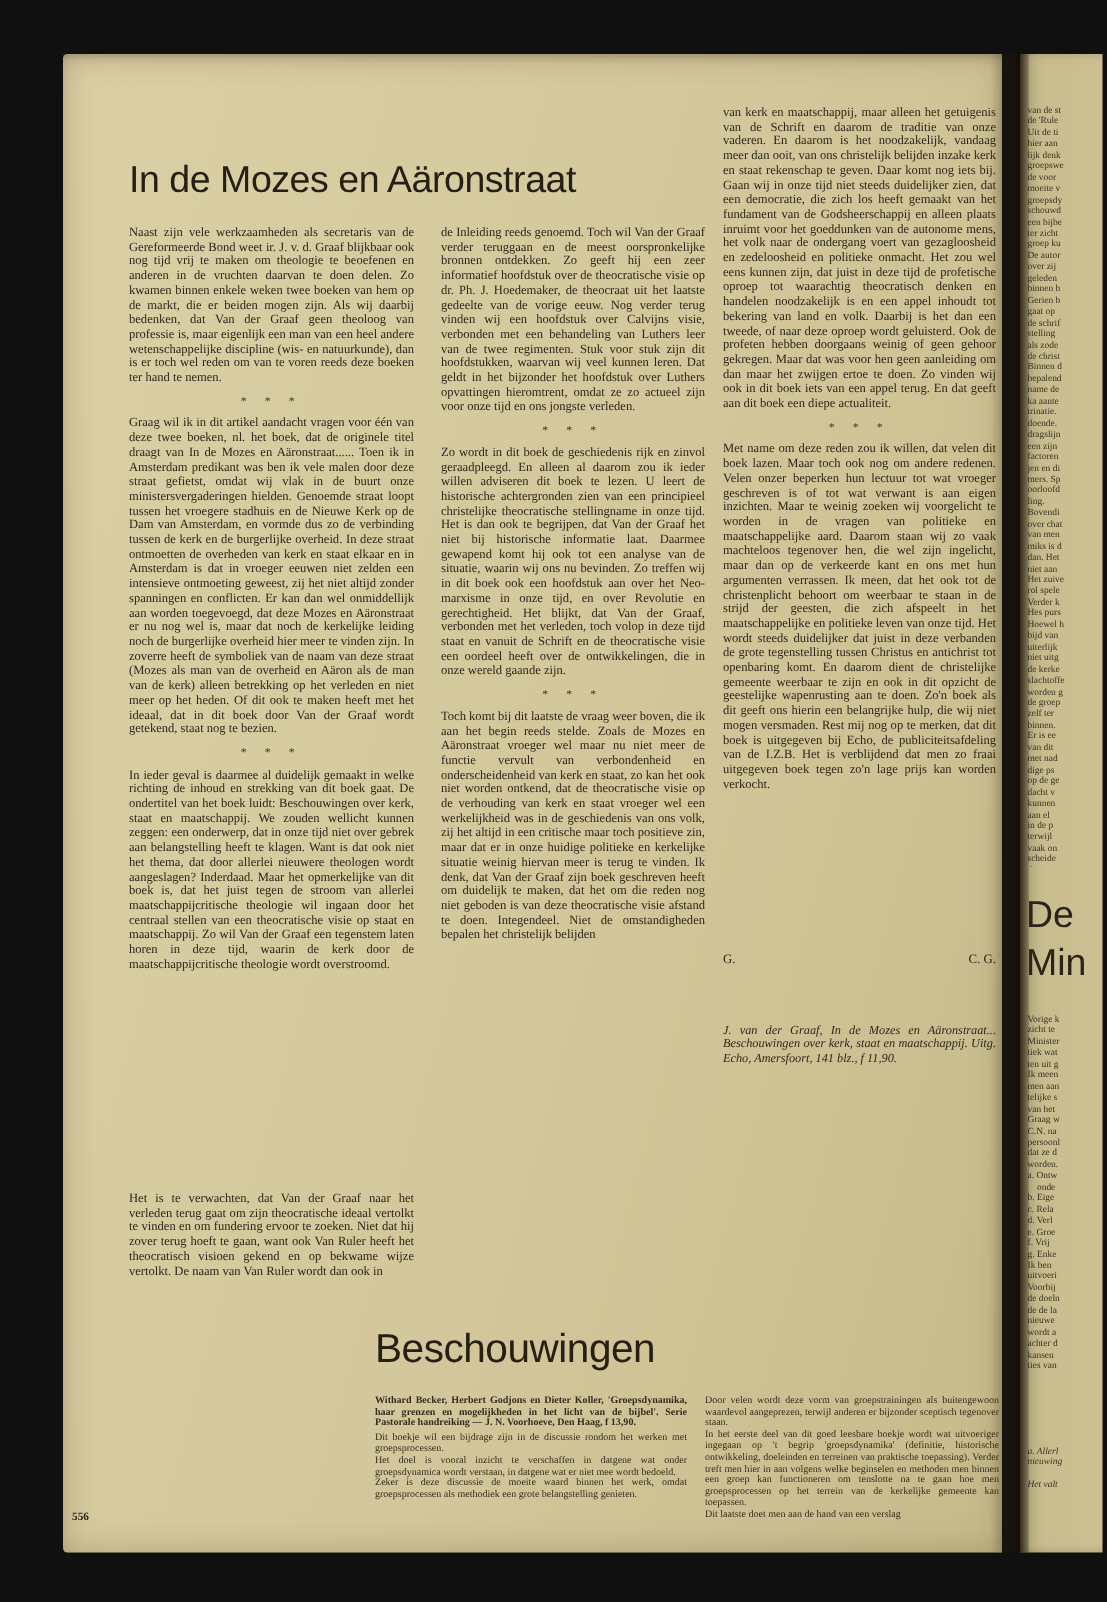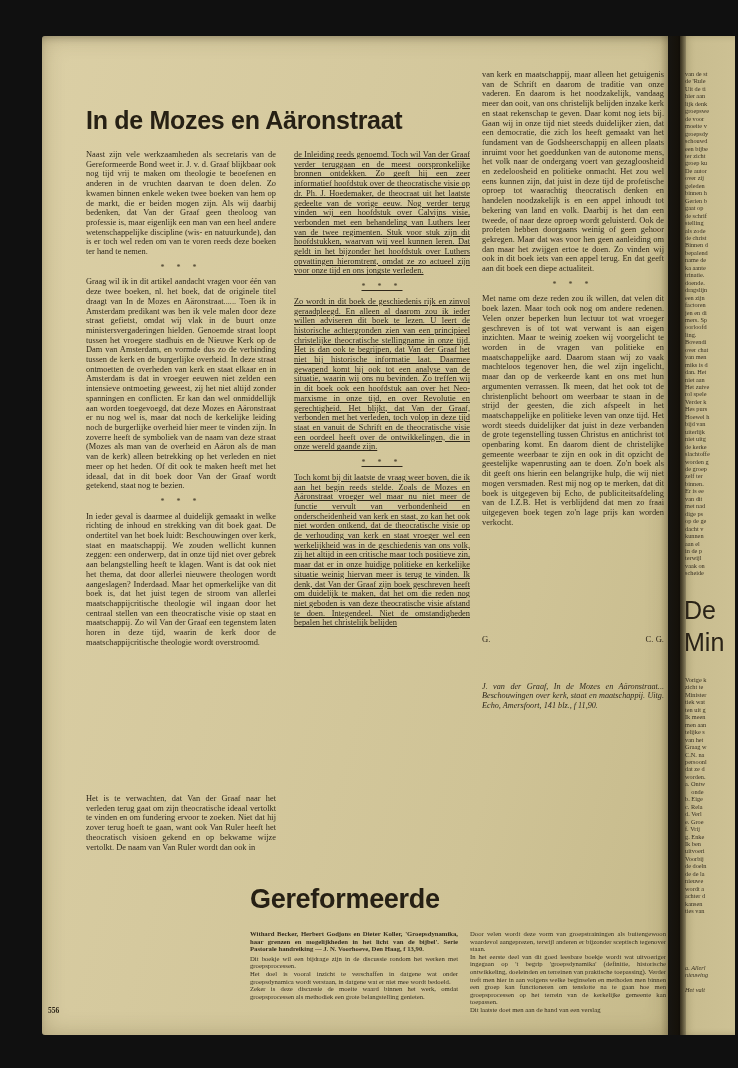--- a/index.html
+++ b/index.html
@@ -16,21 +16,21 @@
     background:linear-gradient(90deg,rgba(0,0,0,0) 0%,rgba(45,35,12,.22) 40%,rgba(25,18,5,.55) 68%,rgba(15,10,2,.65) 78%,rgba(0,0,0,.18) 100%);
   }
   #next-strip{
     position:absolute;left:680px;top:36px;width:55px;height:999px;
     background:linear-gradient(90deg,#bcb083 0%,#c9bd90 30%,#cdc194 100%);
     box-shadow:inset 6px 0 10px -4px rgba(40,30,8,.55);
     overflow:hidden;
   }
   
   .headline{
-    position:absolute;font-family:"Liberation Sans",sans-serif;font-weight:700;
+    position:absolute;font-family:"Liberation Sans",sans-serif;font-weight:400;
     color:#262014;letter-spacing:-.3px;white-space:nowrap;
   }
   .col{position:absolute;overflow:hidden;color:#2d261a;font-size:8.4px;line-height:9.7px;}
   .para{text-align:justify;margin:0 0 2px 0;}
   .sep{text-align:center;letter-spacing:5px;margin:6px 0 5px 0;font-size:8px;color:#3a3222;}
   .sign-row{position:absolute;display:flex;justify-content:space-between;color:#2d261a;font-size:8.6px;}
   .citation{position:absolute;overflow:hidden;font-style:italic;font-size:8.2px;line-height:9.4px;color:#2e271b;text-align:justify;}
   .smallcol{position:absolute;overflow:hidden;color:#342c1d;font-size:6.7px;line-height:7.6px;text-align:justify;}
   .bold-intro{font-weight:bold;margin:0 0 2px 0;}
   .preblock{white-space:pre-line;}
@@ -51,42 +51,42 @@
     <div class="sep">* * *</div>
     <div class="para">Graag wil ik in dit artikel aandacht vragen voor één van deze twee boeken, nl. het boek, dat de originele titel draagt van In de Mozes en Aäronstraat...... Toen ik in Amsterdam predikant was ben ik vele malen door deze straat gefietst, omdat wij vlak in de buurt onze ministersvergaderingen hielden. Genoemde straat loopt tussen het vroegere stadhuis en de Nieuwe Kerk op de Dam van Amsterdam, en vormde dus zo de verbinding tussen de kerk en de burgerlijke overheid. In deze straat ontmoetten de overheden van kerk en staat elkaar en in Amsterdam is dat in vroeger eeuwen niet zelden een intensieve ontmoeting geweest, zij het niet altijd zonder spanningen en conflicten. Er kan dan wel onmiddellijk aan worden toegevoegd, dat deze Mozes en Aäronstraat er nu nog wel is, maar dat noch de kerkelijke leiding noch de burgerlijke overheid hier meer te vinden zijn. In zoverre heeft de symboliek van de naam van deze straat (Mozes als man van de overheid en Aäron als de man van de kerk) alleen betrekking op het verleden en niet meer op het heden. Of dit ook te maken heeft met het ideaal, dat in dit boek door Van der Graaf wordt getekend, staat nog te bezien.</div>
     <div class="sep">* * *</div>
     <div class="para">In ieder geval is daarmee al duidelijk gemaakt in welke richting de inhoud en strekking van dit boek gaat. De ondertitel van het boek luidt: Beschouwingen over kerk, staat en maatschappij. We zouden wellicht kunnen zeggen: een onderwerp, dat in onze tijd niet over gebrek aan belangstelling heeft te klagen. Want is dat ook niet het thema, dat door allerlei nieuwere theologen wordt aangeslagen? Inderdaad. Maar het opmerkelijke van dit boek is, dat het juist tegen de stroom van allerlei maatschappijcritische theologie wil ingaan door het centraal stellen van een theocratische visie op staat en maatschappij. Zo wil Van der Graaf een tegenstem laten horen in deze tijd, waarin de kerk door de maatschappijcritische theologie wordt overstroomd.</div>
   </div>
 
   <div class="col" style="left:44px;top:758px;width:190px;height:212px;font-family:Liberation Serif, serif;">
     <div class="para">Het is te verwachten, dat Van der Graaf naar het verleden terug gaat om zijn theocratische ideaal vertolkt te vinden en om fundering ervoor te zoeken. Niet dat hij zover terug hoeft te gaan, want ook Van Ruler heeft het theocratisch visioen gekend en op bekwame wijze vertolkt. De naam van Van Ruler wordt dan ook in</div>
   </div>
 
-  <div class="col" style="left:252px;top:114px;width:176px;height:710px;text-decoration:underline;">
+  <div class="col" style="left:252px;top:114px;width:176px;height:710px;">
     <div class="para">de Inleiding reeds genoemd. Toch wil Van der Graaf verder teruggaan en de meest oorspronkelijke bronnen ontdekken. Zo geeft hij een zeer informatief hoofdstuk over de theocratische visie op dr. Ph. J. Hoedemaker, de theocraat uit het laatste gedeelte van de vorige eeuw. Nog verder terug vinden wij een hoofdstuk over Calvijns visie, verbonden met een behandeling van Luthers leer van de twee regimenten. Stuk voor stuk zijn dit hoofdstukken, waarvan wij veel kunnen leren. Dat geldt in het bijzonder het hoofdstuk over Luthers opvattingen hieromtrent, omdat ze zo actueel zijn voor onze tijd en ons jongste verleden.</div>
     <div class="sep">* * *</div>
     <div class="para">Zo wordt in dit boek de geschiedenis rijk en zinvol geraadpleegd. En alleen al daarom zou ik ieder willen adviseren dit boek te lezen. U leert de historische achtergronden zien van een principieel christelijke theocratische stellingname in onze tijd. Het is dan ook te begrijpen, dat Van der Graaf het niet bij historische informatie laat. Daarmee gewapend komt hij ook tot een analyse van de situatie, waarin wij ons nu bevinden. Zo treffen wij in dit boek ook een hoofdstuk aan over het Neo-marxisme in onze tijd, en over Revolutie en gerechtigheid. Het blijkt, dat Van der Graaf, verbonden met het verleden, toch volop in deze tijd staat en vanuit de Schrift en de theocratische visie een oordeel heeft over de ontwikkelingen, die in onze wereld gaande zijn.</div>
     <div class="sep">* * *</div>
     <div class="para">Toch komt bij dit laatste de vraag weer boven, die ik aan het begin reeds stelde. Zoals de Mozes en Aäronstraat vroeger wel maar nu niet meer de functie vervult van verbondenheid en onderscheidenheid van kerk en staat, zo kan het ook niet worden ontkend, dat de theocratische visie op de verhouding van kerk en staat vroeger wel een werkelijkheid was in de geschiedenis van ons volk, zij het altijd in een critische maar toch positieve zin, maar dat er in onze huidige politieke en kerkelijke situatie weinig hiervan meer is terug te vinden. Ik denk, dat Van der Graaf zijn boek geschreven heeft om duidelijk te maken, dat het om die reden nog niet geboden is van deze theocratische visie afstand te doen. Integendeel. Niet de omstandigheden bepalen het christelijk belijden</div>
   </div>
 
   <div class="col" style="left:440px;top:34px;width:182px;height:556px;">
     <div class="para">van kerk en maatschappij, maar alleen het getuigenis van de Schrift en daarom de traditie van onze vaderen. En daarom is het noodzakelijk, vandaag meer dan ooit, van ons christelijk belijden inzake kerk en staat rekenschap te geven. Daar komt nog iets bij. Gaan wij in onze tijd niet steeds duidelijker zien, dat een democratie, die zich los heeft gemaakt van het fundament van de Godsheerschappij en alleen plaats inruimt voor het goeddunken van de autonome mens, het volk naar de ondergang voert van gezagloosheid en zedeloosheid en politieke onmacht. Het zou wel eens kunnen zijn, dat juist in deze tijd de profetische oproep tot waarachtig theocratisch denken en handelen noodzakelijk is en een appel inhoudt tot bekering van land en volk. Daarbij is het dan een tweede, of naar deze oproep wordt geluisterd. Ook de profeten hebben doorgaans weinig of geen gehoor gekregen. Maar dat was voor hen geen aanleiding om dan maar het zwijgen ertoe te doen. Zo vinden wij ook in dit boek iets van een appel terug. En dat geeft aan dit boek een diepe actualiteit.</div>
     <div class="sep">* * *</div>
     <div class="para">Met name om deze reden zou ik willen, dat velen dit boek lazen. Maar toch ook nog om andere redenen. Velen onzer beperken hun lectuur tot wat vroeger geschreven is of tot wat verwant is aan eigen inzichten. Maar te weinig zoeken wij voorgelicht te worden in de vragen van politieke en maatschappelijke aard. Daarom staan wij zo vaak machteloos tegenover hen, die wel zijn ingelicht, maar dan op de verkeerde kant en ons met hun argumenten verrassen. Ik meen, dat het ook tot de christenplicht behoort om weerbaar te staan in de strijd der geesten, die zich afspeelt in het maatschappelijke en politieke leven van onze tijd. Het wordt steeds duidelijker dat juist in deze verbanden de grote tegenstelling tussen Christus en antichrist tot openbaring komt. En daarom dient de christelijke gemeente weerbaar te zijn en ook in dit opzicht de geestelijke wapenrusting aan te doen. Zo'n boek als dit geeft ons hierin een belangrijke hulp, die wij niet mogen versmaden. Rest mij nog op te merken, dat dit boek is uitgegeven bij Echo, de publiciteitsafdeling van de I.Z.B. Het is verblijdend dat men zo fraai uitgegeven boek tegen zo'n lage prijs kan worden verkocht.</div>
   </div>
 
   <div class="sign-row" style="left:440px;top:598px;width:182px;">
     <span>G.</span>
     <span>C. G.</span>
   </div>
 
   <div class="citation" style="left:440px;top:646px;width:182px;height:48px;">J. van der Graaf, In de Mozes en Aäronstraat... Beschouwingen over kerk, staat en maatschappij. Uitg. Echo, Amersfoort, 141 blz., f 11,90.</div>
 
-  <div class="headline" style="left:208px;top:848px;font-size:27px;">Gereformeerde</div>
+  <div class="headline" style="left:208px;top:848px;font-size:27px;">Beschouwingen</div>
 
   <div class="smallcol" style="left:208px;top:894px;width:208px;height:102px;">
     <div class="bold-intro">Withard Becker, Herbert Godjons en Dieter Koller, 'Groepsdynamika, haar grenzen en mogelijkheden in het licht van de bijbel'. Serie Pastorale handreiking — J. N. Voorhoeve, Den Haag, f 13,90.</div>
     <div class="preblock">Dit boekje wil een bijdrage zijn in de discussie rondom het werken met groepsprocessen.
 Het doel is vooral inzicht te verschaffen in datgene wat onder groepsdynamica wordt verstaan, in datgene wat er niet mee wordt bedoeld.
 Zeker is deze discussie de moeite waard binnen het werk, omdat groepsprocessen als methodiek een grote belangstelling genieten.</div>
   </div>
 
   <div class="smallcol" style="left:428px;top:894px;width:196px;height:102px;">
     <div class="preblock">Door velen wordt deze vorm van groepstrainingen als buitengewoon waardevol aangeprezen, terwijl anderen er bijzonder sceptisch tegenover staan.

